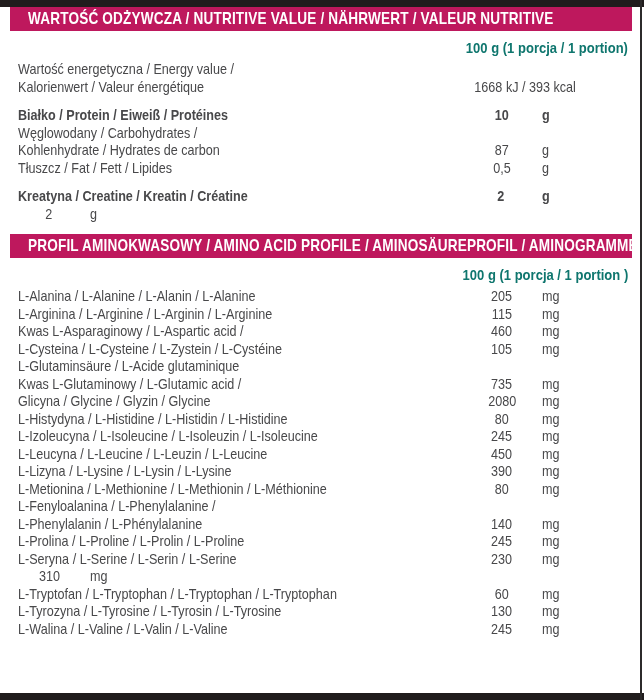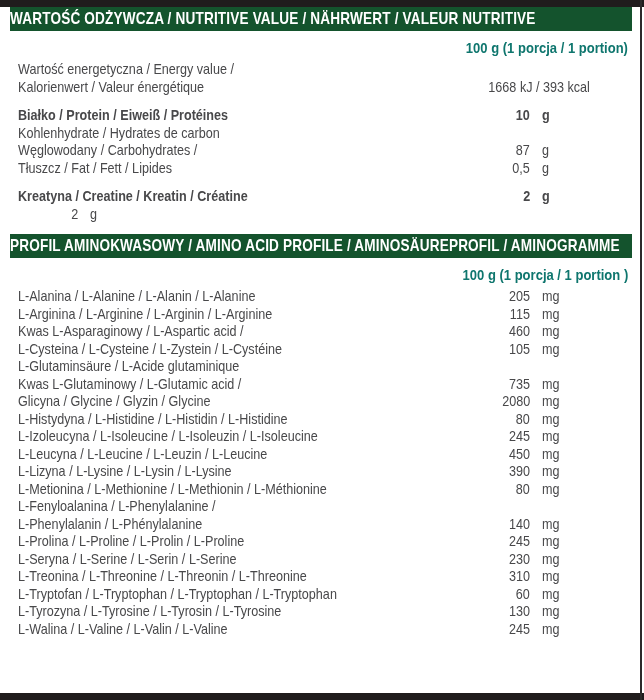--- a/index.html
+++ b/index.html
@@ -15,23 +15,23 @@
   .edge-bar.top { top:0; }
   .edge-bar.bottom { bottom:0; }
   .right-line { position:absolute; top:0; right:2px; width:2px; height:100%; background:#2c2a2b; }
 
   .section { position:relative; }
   .section + .section { margin-top:12px; }
 
   .bar {
     margin-left:10px; margin-top:7px;
     width:622px; height:24px;
-    background:#14532d; color:#ffffff;
+    background:#be185d; color:#ffffff;
     display:flex; align-items:center;
-    padding-left:0; box-sizing:border-box;
+    padding-left:18px; box-sizing:border-box;
   }
   .bar-title {
     font-weight:bold; font-size:17px; white-space:nowrap;
     display:inline-block; transform:scaleX(0.80); transform-origin:0 50%;
     letter-spacing:0.2px;
   }
 
   .col-header {
     margin:8px 16px 0 0;
     text-align:right;
@@ -43,21 +43,21 @@
   .rows { margin-top:3px; }
 
   .row {
     display:flex; align-items:flex-end;
     width:552px; margin-left:18px;
     font-size:15px;
   }
   .row.gap { margin-top:11px;font-weight:bold; }
   .label { flex:1; min-width:0; }
   .lline { line-height:17.5px; white-space:nowrap; }
-  .val { width:60px; text-align:right; line-height:17.5px; white-space:nowrap; }
+  .val { width:60px; text-align:center; line-height:17.5px; white-space:nowrap; }
   .unit { width:40px; box-sizing:border-box; padding-left:12px; line-height:17.5px; }
   .row.wide { width:572px; }
   .row.wide .val { width:auto; min-width:150px; }
 
   .cond { display:inline-block; transform:scaleX(0.84); }
   .cl { transform-origin:0 50%; }
   .cv { transform-origin:100% 50%; }
   .cu { transform-origin:0 50%; }
 </style>
 </head>
@@ -86,22 +86,22 @@
   <div class="row gap">
     <div class="label">
               <div class="lline"><span class="cond cl">Białko / Protein / Eiweiß / Protéines</span></div>
             </div>
     <div class="val"><span class="cond cv">10</span></div>
     <div class="unit"><span class="cond cu">g</span></div>
   </div>
 
   <div class="row">
     <div class="label">
+              <div class="lline"><span class="cond cl">Węglowodany / Carbohydrates /</span></div>
               <div class="lline"><span class="cond cl">Kohlenhydrate / Hydrates de carbon</span></div>
-              <div class="lline"><span class="cond cl">Węglowodany / Carbohydrates /</span></div>
             </div>
     <div class="val"><span class="cond cv">87</span></div>
     <div class="unit"><span class="cond cu">g</span></div>
   </div>
 
   <div class="row">
     <div class="label">
               <div class="lline"><span class="cond cl">Tłuszcz / Fat / Fett / Lipides</span></div>
             </div>
     <div class="val"><span class="cond cv">0,5</span></div>
@@ -239,23 +239,20 @@
 
   <div class="row">
     <div class="label">
               <div class="lline"><span class="cond cl">L-Seryna / L-Serine / L-Serin / L-Serine</span></div>
             </div>
     <div class="val"><span class="cond cv">230</span></div>
     <div class="unit"><span class="cond cu">mg</span></div>
   </div>
 
   <div class="row">
-    <div class="label">
-              <div class="lline"><span class="cond cl">L-Treonina / L-Threonine / L-Threonin / L-Threonine</span></div>
-            </div>
     <div class="val"><span class="cond cv">310</span></div>
     <div class="unit"><span class="cond cu">mg</span></div>
   </div>
 
   <div class="row">
     <div class="label">
               <div class="lline"><span class="cond cl">L-Tryptofan / L-Tryptophan / L-Tryptophan / L-Tryptophan</span></div>
             </div>
     <div class="val"><span class="cond cv">60</span></div>
     <div class="unit"><span class="cond cu">mg</span></div>

